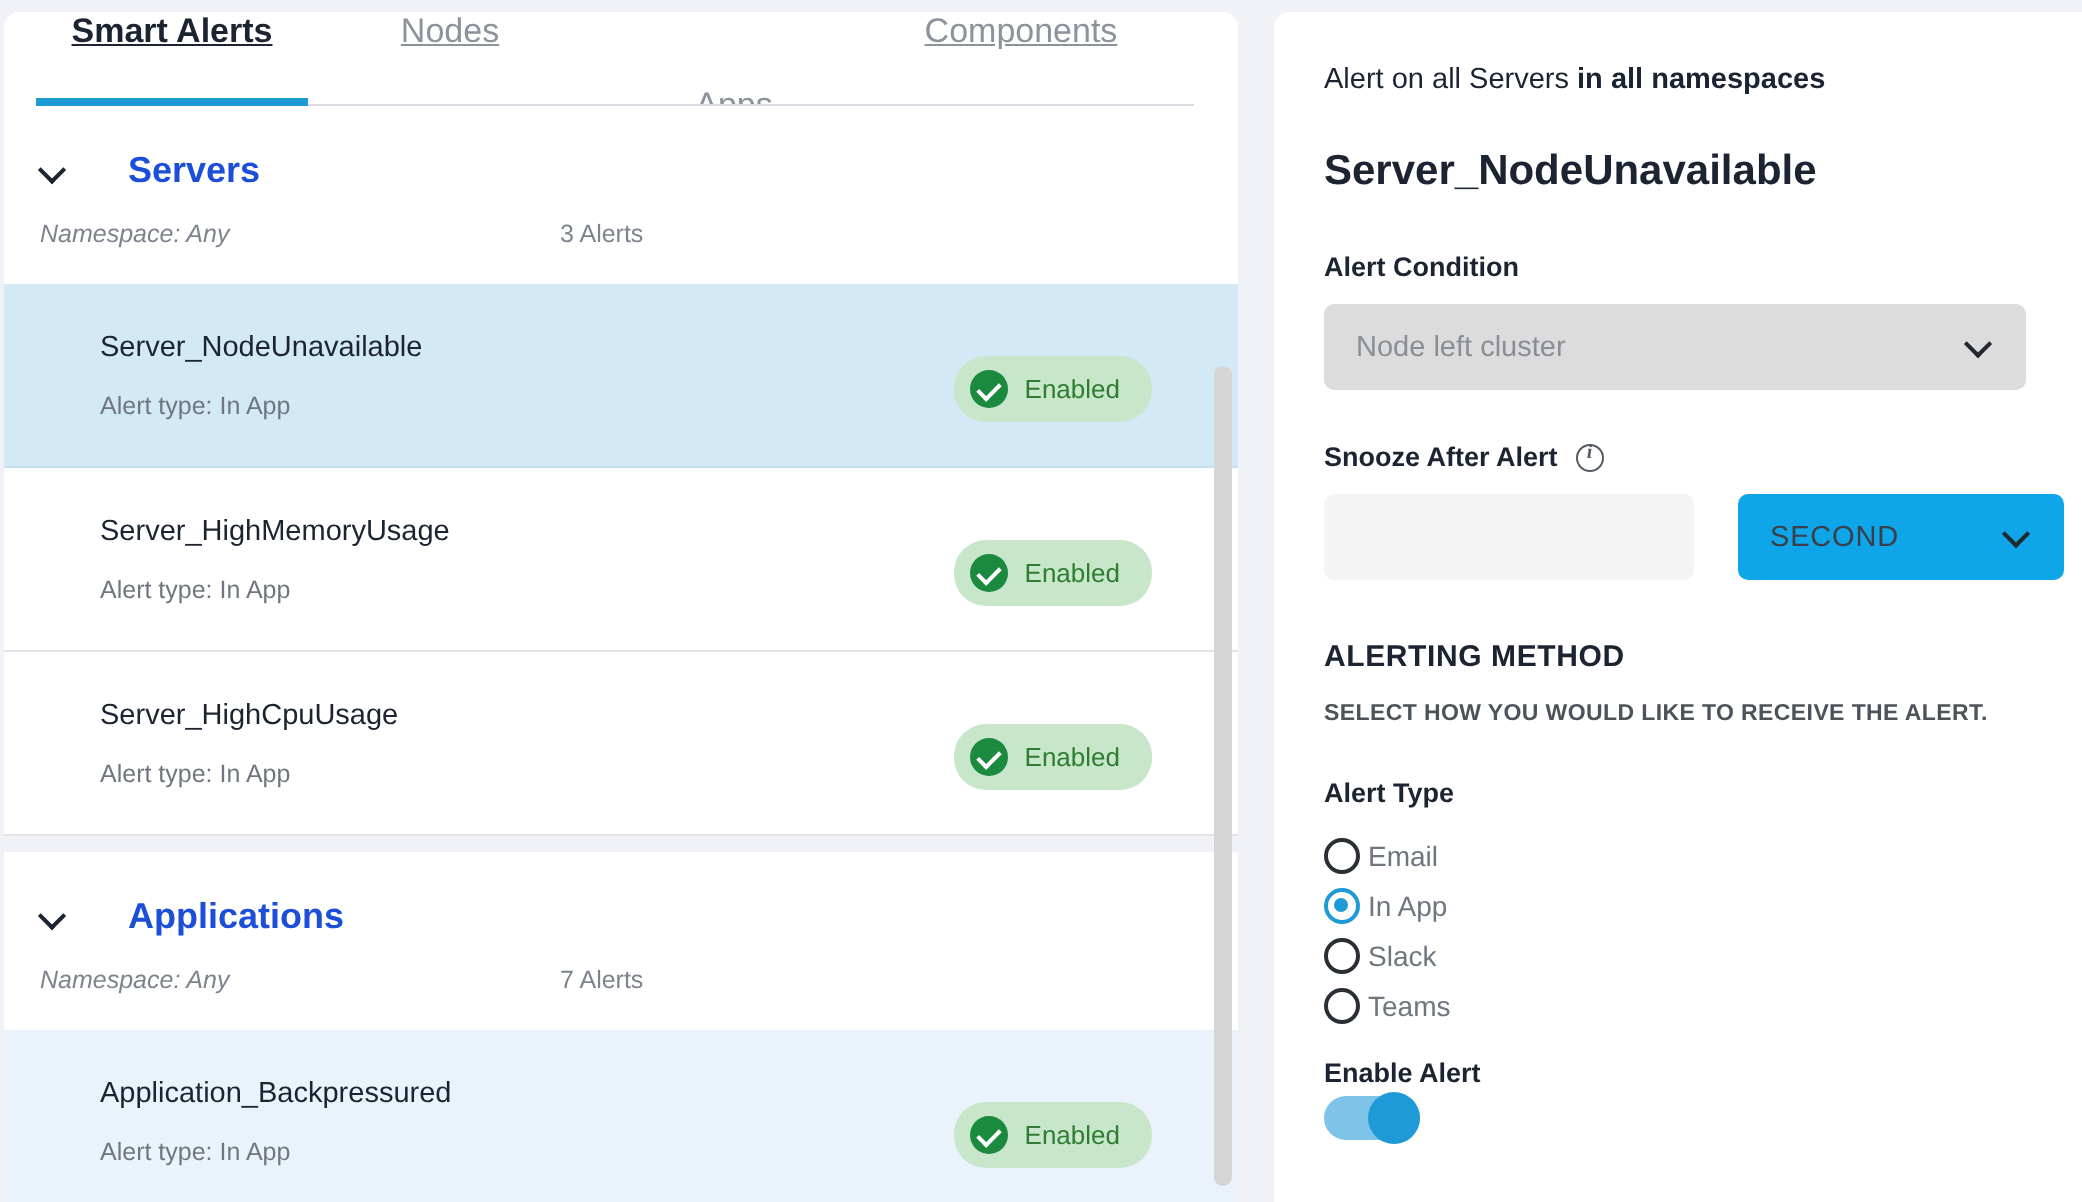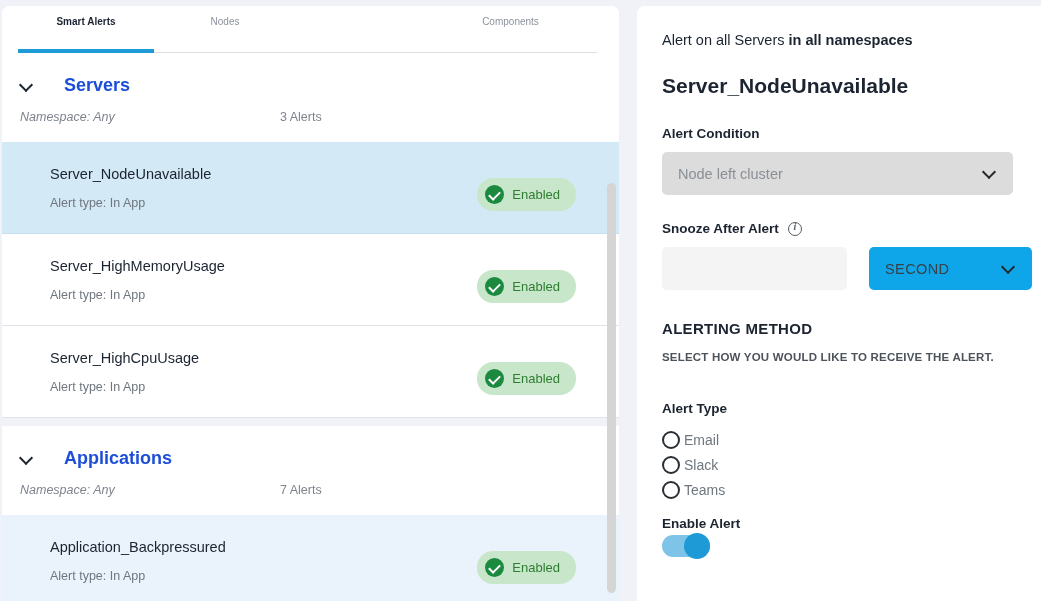--- a/index.html
+++ b/index.html
@@ -38,25 +38,25 @@
     left: 16px; right: 22px; bottom: 0;
     height: 1px;
     background: #dcdce3;
   }
   .tab {
     position: relative;
     height: 47px;
     display: flex;
     align-items: flex-start;
     justify-content: center;
-    padding-top: 10px;
-    font-size: 10px;
+    font-size: 17px;
     color: #8c939d;
     cursor: pointer;
     user-select: none;
+    text-decoration: underline;
   }
   .tab-0 { width: 136px; }
   .tab-1 { width: 142px; }
   .tab-2 { width: 142px; margin-top: 37px; }
   .tab-3 { width: 145px; }
   .tab.active {
     color: #1b2430;
     font-weight: bold;
   }
   .tab.active::after {
@@ -288,21 +288,21 @@
     font-weight: bold;
     color: #1b2430;
     letter-spacing: 0.3px;
     margin-bottom: 14px;
   }
   .section-sub {
     font-size: 11.5px;
     font-weight: bold;
     color: #4c535b;
     letter-spacing: 0.2px;
-    margin-bottom: 38px;
+    margin-bottom: 26px;
   }
   .radio-list { margin-bottom: 10px; }
   .radio-item {
     display: flex;
     align-items: center;
     gap: 4px;
     height: 25px;
     cursor: pointer;
   }
   .radio {
@@ -465,20 +465,24 @@
 
     <div class="field-label">
       <span>Alert Type</span>
     </div>
     <div class="radio-list" id="radio-host">
         <div class="radio-item">
           <span class="radio"></span>
           <span class="radio-label">Email</span>
         </div>
         <div class="radio-item">
+          <span class="radio checked"></span>
+          <span class="radio-label">In App</span>
+        </div>
+        <div class="radio-item">
           <span class="radio"></span>
           <span class="radio-label">Slack</span>
         </div>
         <div class="radio-item">
           <span class="radio"></span>
           <span class="radio-label">Teams</span>
         </div>
       </div>
 
     <div class="field-label mb20" style="margin-top:14px">

